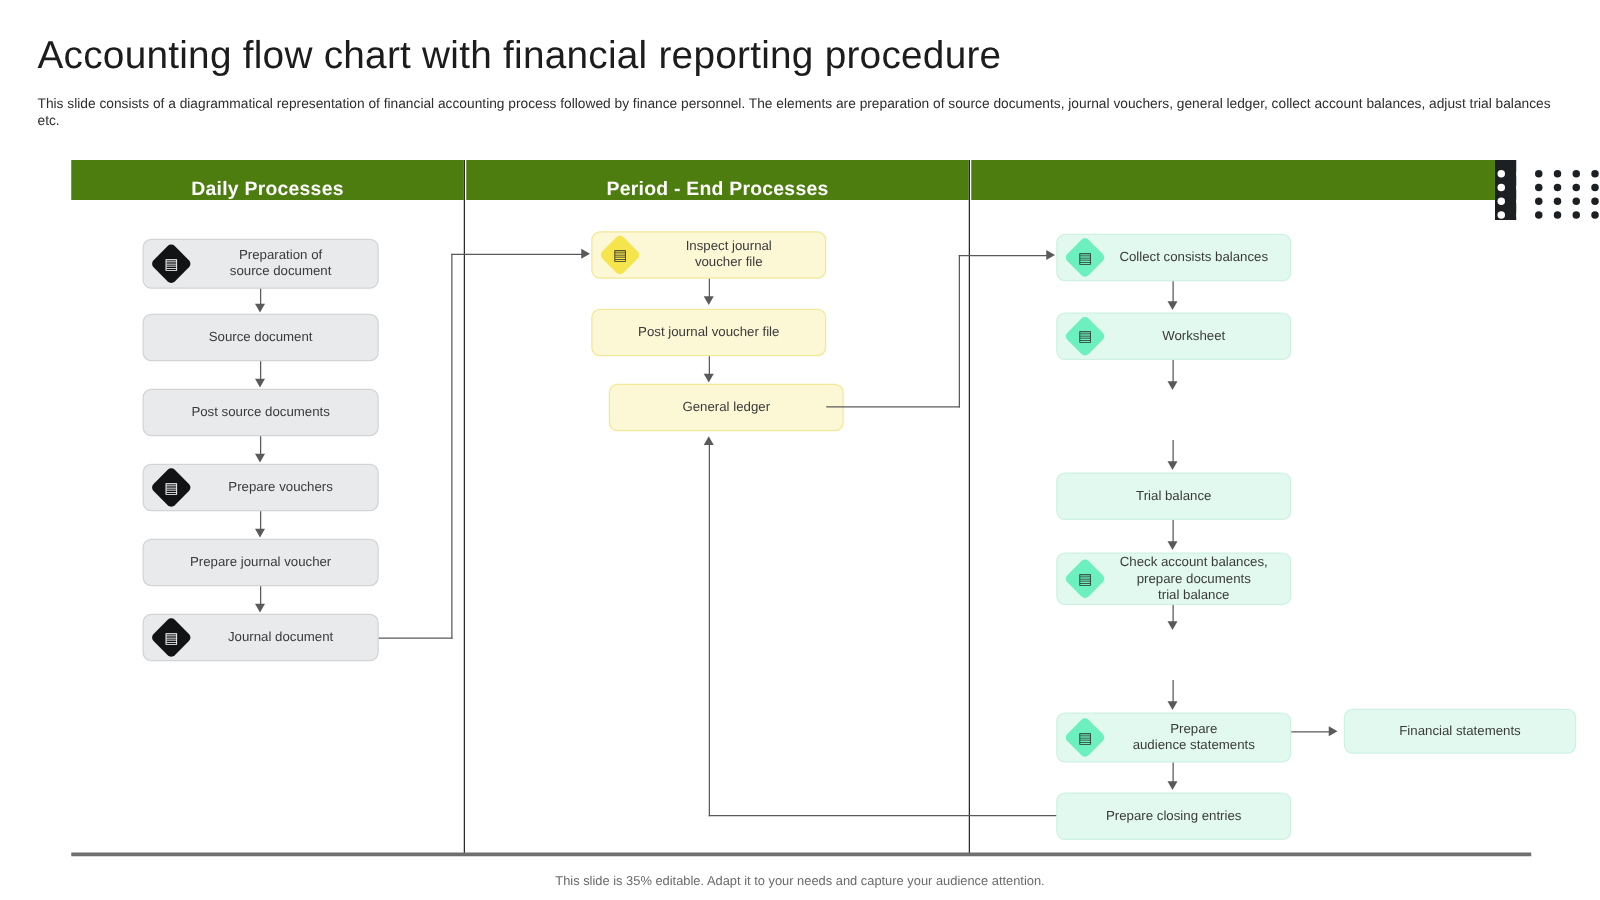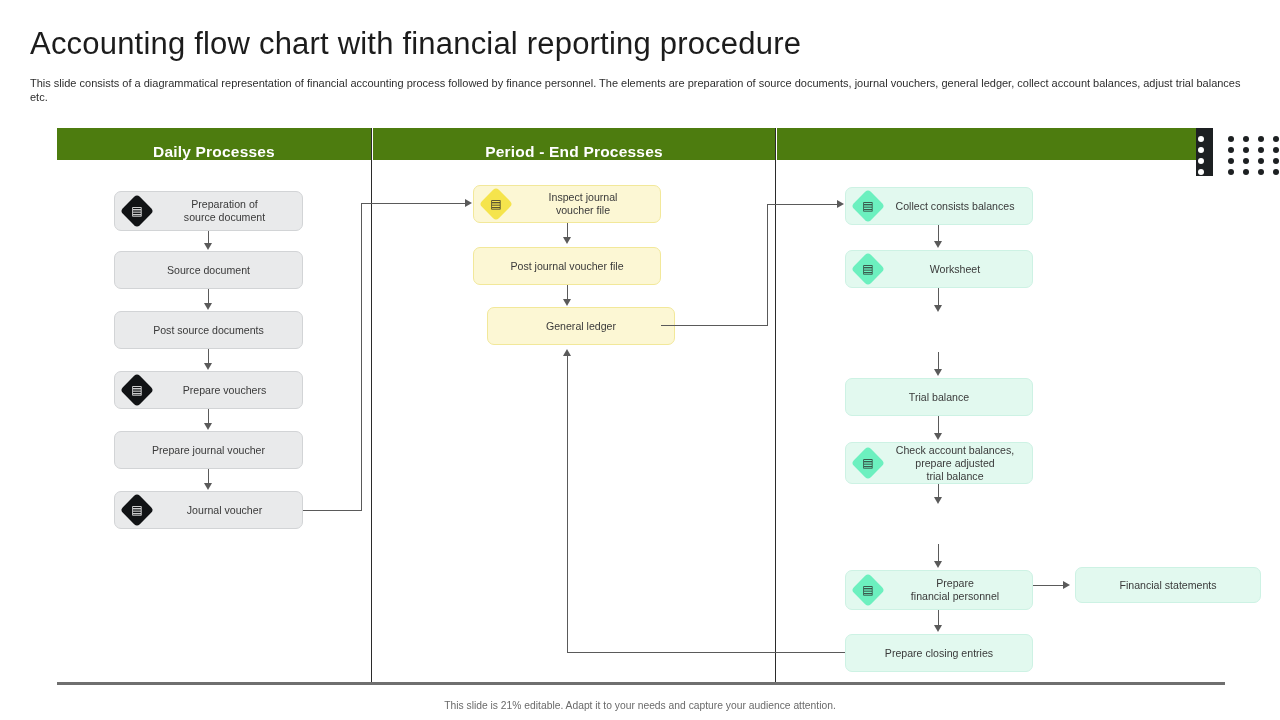--- a/index.html
+++ b/index.html
@@ -161,21 +161,21 @@
       <span>Prepare vouchers</span>
     </div>
     <div class="node gray" style="left:57px;top:303px;width:189px;height:38px;text-align:right;">
       <span>Prepare journal voucher</span>
     </div>
     <div class="node gray has-icon" style="left:57px;top:363px;width:189px;height:38px;">
       <span class="badge black">
         <span class="dia"></span>
           <span class="glyph">▤</span>
       </span>
-      <span>Journal voucher</span>
+      <span>Journal document</span>
     </div>
 
     <div class="conn v" style="left:151px;top:103px;height:13px;"></div>
     <div class="arrow down" style="left:147px;top:115px;"></div>
     <div class="conn v" style="left:151px;top:161px;height:15px;"></div>
     <div class="arrow down" style="left:147px;top:175px;"></div>
     <div class="conn v" style="left:151px;top:221px;height:15px;"></div>
     <div class="arrow down" style="left:147px;top:235px;"></div>
     <div class="conn v" style="left:151px;top:281px;height:15px;"></div>
     <div class="arrow down" style="left:147px;top:295px;"></div>
@@ -232,30 +232,30 @@
     </div>
     <div class="node green" style="left:788px;top:250px;width:188px;height:38px;">
       <span>Trial balance</span>
     </div>
     <div class="node green has-icon" style="left:788px;top:314px;width:188px;height:42px;">
       <span class="badge green">
         <span class="dia"></span>
           <span class="glyph">▤</span>
       </span>
       <span style="white-space:pre-line">Check account balances,
-prepare adjusted
+prepare documents
 trial balance</span>
     </div>
     <div class="node green has-icon" style="left:788px;top:442px;width:188px;height:40px;">
       <span class="badge green">
         <span class="dia"></span>
           <span class="glyph">▤</span>
       </span>
       <span style="white-space:pre-line">Prepare
-financial personnel</span>
+audience statements</span>
     </div>
     <div class="node green" style="left:788px;top:506px;width:188px;height:38px;">
       <span>Prepare closing entries</span>
     </div>
 
     <div class="conn v" style="left:881px;top:97px;height:17px;"></div>
     <div class="arrow down" style="left:877px;top:113px;"></div>
     <div class="conn v" style="left:881px;top:160px;height:18px;"></div>
     <div class="arrow down" style="left:877px;top:177px;"></div>
     <div class="conn v" style="left:881px;top:224px;height:18px;"></div>
@@ -270,14 +270,14 @@
     <div class="arrow down" style="left:877px;top:497px;"></div>
 
     <div class="conn h" style="left:976px;top:457px;width:32px;"></div>
     <div class="arrow right" style="left:1006px;top:453px;"></div>
     <div class="node green" style="left:1018px;top:439px;width:186px;height:36px;">
       <span>Financial statements</span>
     </div>
 
   </div>
 
-  <div class="footer">This slide is 21% editable. Adapt it to your needs and capture your audience attention.</div>
+  <div class="footer">This slide is 35% editable. Adapt it to your needs and capture your audience attention.</div>
 </div>
 
 </body></html>

